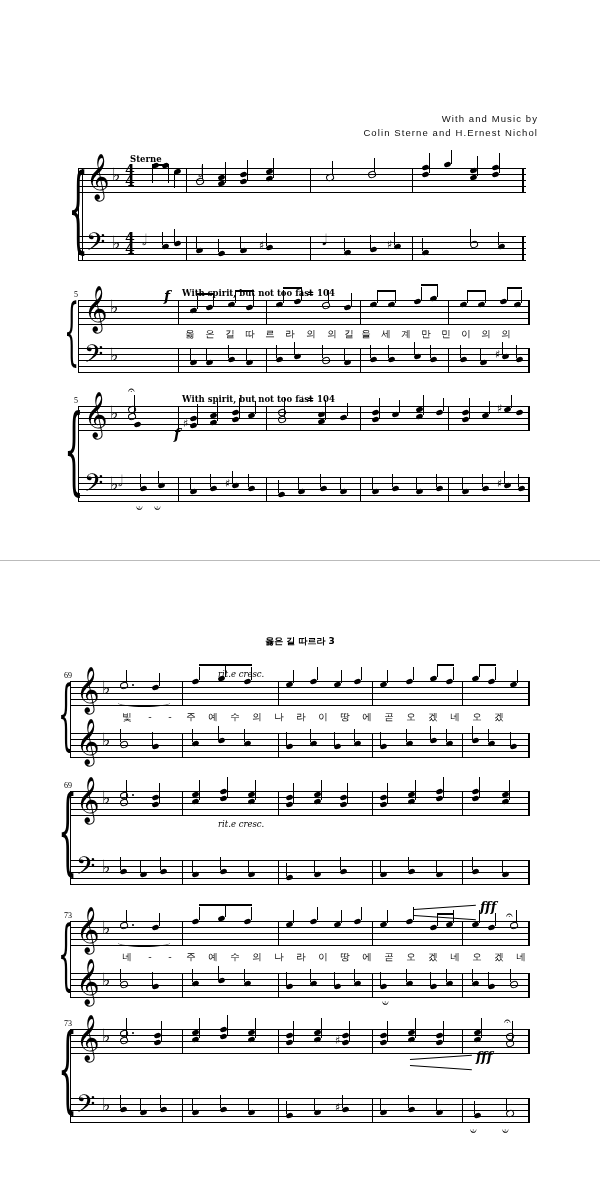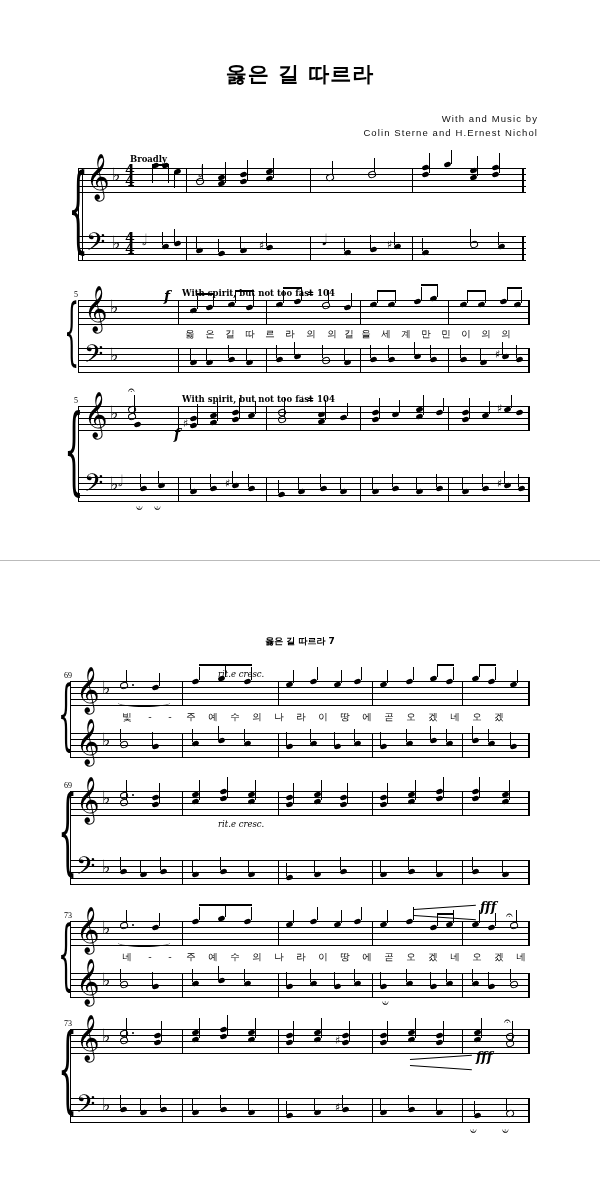--- a/index.html
+++ b/index.html
@@ -206,21 +206,20 @@
     height: 0;
     border-top: 1px solid #000;
     transform-origin: left center;
   }
 </style>
 </head>
 <body>
 
 <div class="page" id="page-1">
 
-  <div class="doc-title">옳은 길 따르라</div>
 
   <div class="credits">
     <div>With  and  Music  by</div>
     <div>Colin  Sterne  and  H.Ernest  Nichol</div>
   </div>
 
   <div class="system" id="sys1" style="left:78px; top:160px; width:448px; height:105px;">
 
     <div class="brace-glyph" style="left:-10px; top:2px; font-size:58px; transform:scaleX(0.55) scaleY(1.62);">{</div>
 
@@ -244,21 +243,21 @@
 
     <div class="clef treble" style="left:8px; top:-4px;">𝄞</div>
     <div class="clef bass" style="left:8px; top:70px;">𝄢</div>
 
     <div class="keysig" style="left:34px; top:6px;">♭</div>
     <div class="keysig" style="left:34px; top:74px;">♭</div>
 
     <div class="timesig" style="left:47px; top:5px; line-height:11px; font-size:14px;">4<br>4</div>
     <div class="timesig" style="left:47px; top:73px; line-height:11px; font-size:14px;">4<br>4</div>
 
-    <div class="tempo-text" style="left:52px; top:-6px;">Broadly</div>
+    <div class="tempo-text" style="left:52px; top:-6px;">Sterne</div>
 
     <div class="barline" style="left:0px; top:8px; height:93px;"></div>
     <div class="barline" style="left:108px; top:8px; height:25px;"></div>
     <div class="barline" style="left:108px; top:76px; height:25px;"></div>
     <div class="barline" style="left:232px; top:8px; height:25px;"></div>
     <div class="barline" style="left:232px; top:76px; height:25px;"></div>
     <div class="barline" style="left:334px; top:8px; height:25px;"></div>
     <div class="barline" style="left:334px; top:76px; height:25px;"></div>
     <div class="barline thick" style="left:444px; top:8px; height:25px;"></div>
     <div class="barline thick" style="left:444px; top:76px; height:25px;"></div>
@@ -599,21 +598,21 @@
     <div class="stem" style="left:434px; top:73px; height:13px;"></div>
     <div class="nh" style="left:448px; top:88px;"></div>
       <div class="stem" style="left:448px; top:76px; height:13px;"></div>
   </div>
 </div>
 
 <div class="page-divider"></div>
 
 <div class="page" id="page-2">
 
-  <div class="running-head">옳은 길 따르라 7</div>
+  <div class="running-head">옳은 길 따르라 3</div>
 
   <div class="system" id="sys4" style="left:62px; top:110px; width:470px; height:90px;">
 
     <div class="brace-glyph" style="left:-4px; top:4px; font-size:50px; transform:scaleX(0.5) scaleY(1.55);">{</div>
     <div class="syslink" style="left:8px; top:10px; height:76px;"></div>
 
     <div class="measure-num" style="left:2px; top:0px;">69</div>
 
     <div class="staff" style="top:10px; left:8px; width:460px; height:25px;">
       <div class="line" style="top:0px; width:460px;"></div>

